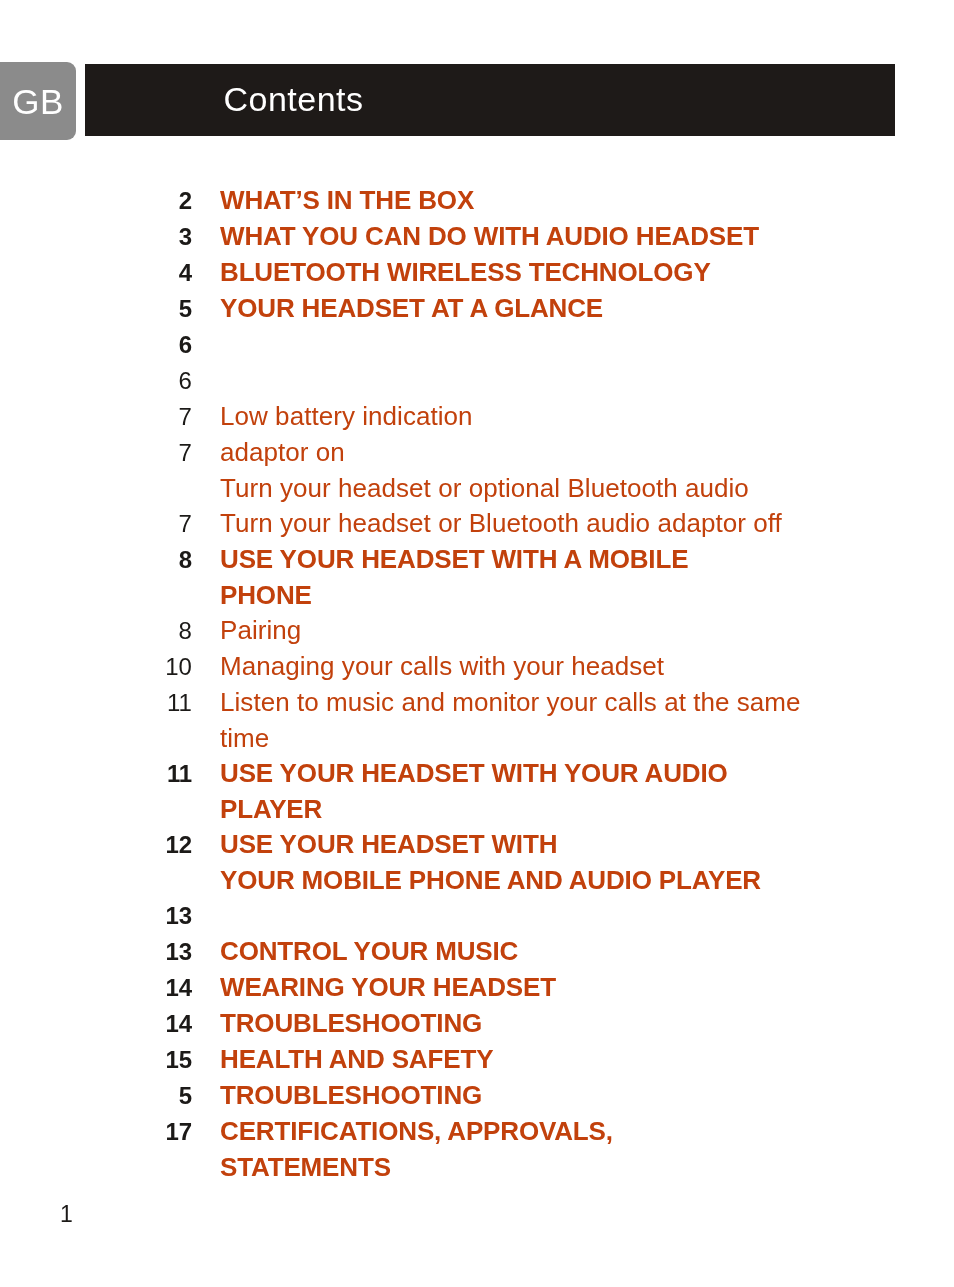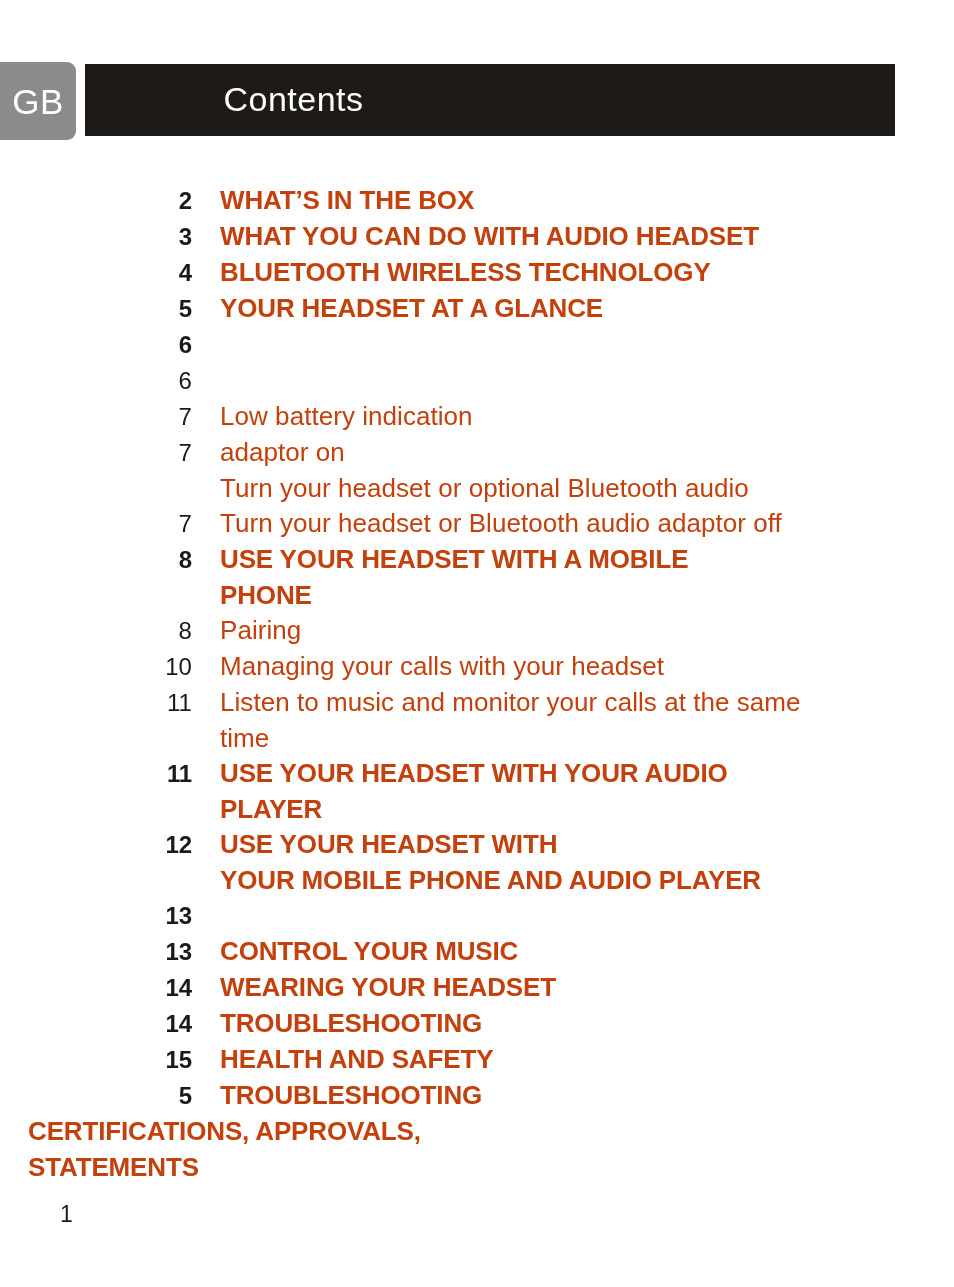--- a/index.html
+++ b/index.html
@@ -254,20 +254,21 @@
         <span class="wrap-line">HEALTH AND SAFETY</span>
       </div>
     </div>
     <div class="toc-row major">
       <div class="toc-page">5</div>
       <div class="toc-label">
         <span class="wrap-line">TROUBLESHOOTING</span>
       </div>
     </div>
     <div class="toc-row major">
+      <div class="toc-page">17</div>
       <div class="toc-label">
         <span class="wrap-line">CERTIFICATIONS, APPROVALS,</span>
         <span class="wrap-line">STATEMENTS</span>
       </div>
     </div>
   </div>
 
 <div class="footer">
   <div class="footer-page-number">1</div>
 </div>

